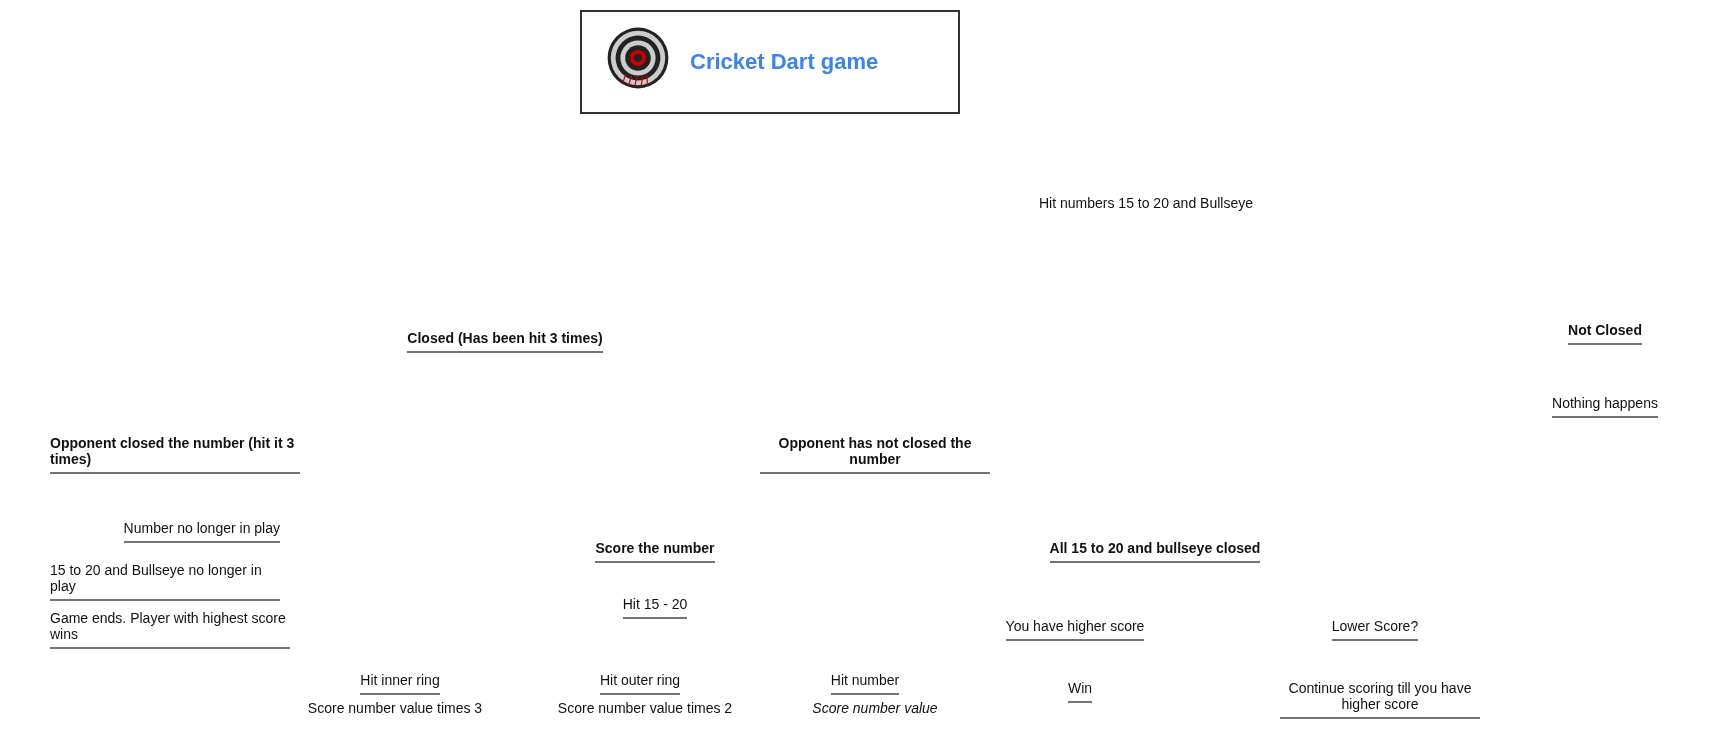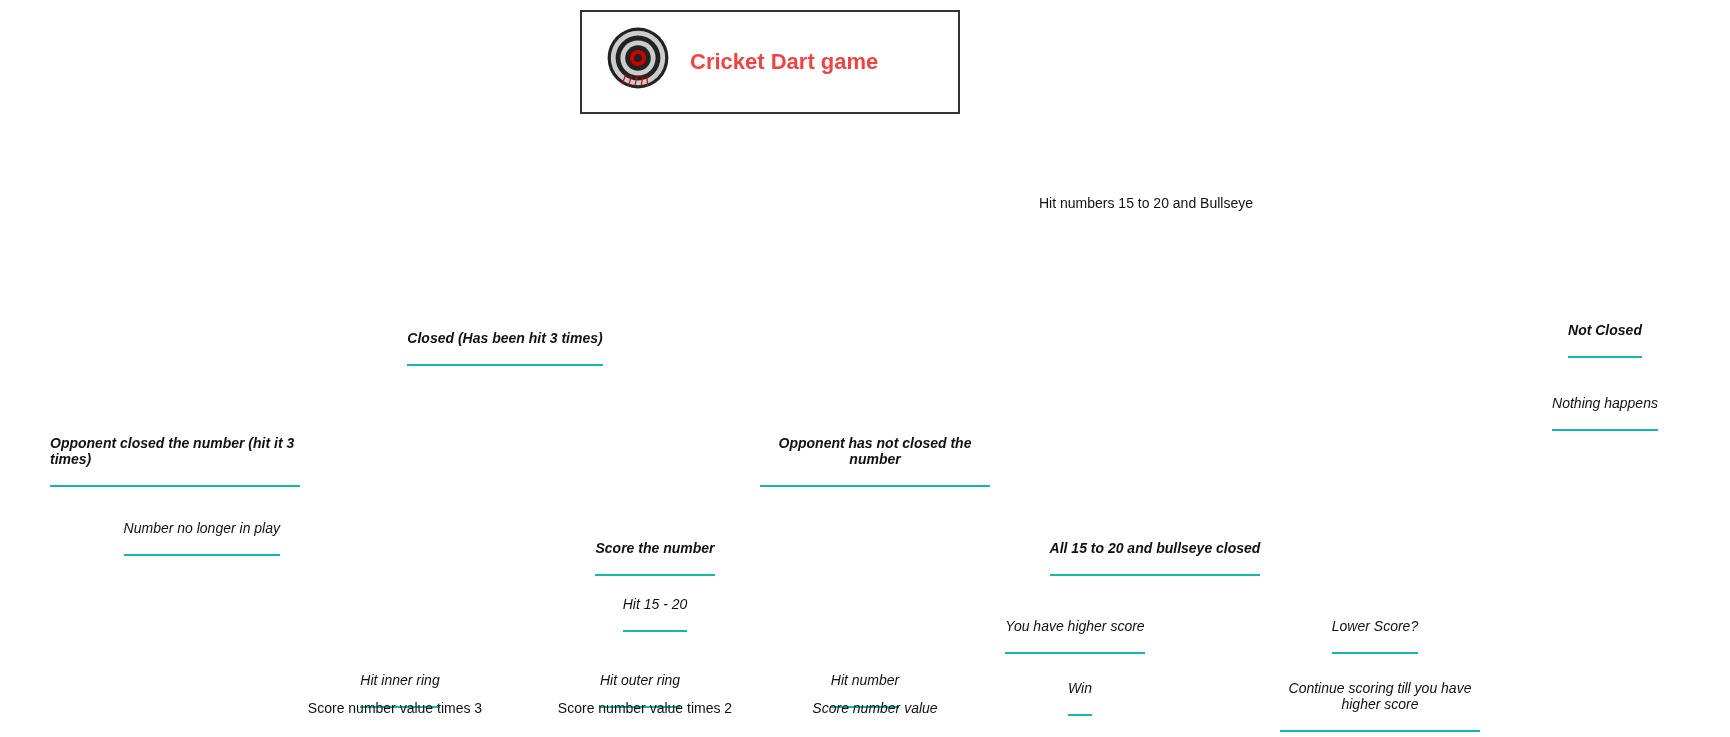--- a/index.html
+++ b/index.html
@@ -51,41 +51,40 @@
 
     .dartboard-icon {
       width: 80px;
       height: 80px;
       flex-shrink: 0;
     }
 
     .root-title {
       font-size: 22px;
       font-weight: bold;
-      color: #ef4444;
+      color: #3b82f6;
     }
 
     
     .text-node {
       position: absolute;
       text-align: center;
     }
 
     .text-node .label {
       display: inline-block;
     }
 
     .bold-label {
       font-weight: bold;
     }
 
     .underline-red {
-      border-bottom: 2px solid #14b8a6;
-      padding-bottom: 18px;
-      font-style: italic;
+      border-bottom: 2px solid #737373;
+      padding-bottom: 5px;
     }
 
     
     line, path {
       stroke: #c00;
       stroke-width: 1.5;
       fill: none;
     }
   </style>
 </head>
@@ -184,21 +183,27 @@
   </div>
 
   <div class="text-node" style="left:760px; top:435px; width:230px;">
     <span class="label bold-label underline-red">Opponent has not closed the number</span>
   </div>
 
   <div class="text-node" style="left:50px; top:520px; width:230px; text-align:right;">
     <span class="label underline-red">Number no longer in play</span>
   </div>
 
-
+  <div class="text-node" style="left:50px; top:562px; width:230px; text-align:left;">
+    <span class="label underline-red">15 to 20 and Bullseye no longer in play</span>
+  </div>
+
+  <div class="text-node" style="left:50px; top:610px; width:240px; text-align:left;">
+    <span class="label underline-red">Game ends. Player with highest score wins</span>
+  </div>
 
   <div class="text-node" style="left:560px; top:540px; width:190px;">
     <span class="label bold-label underline-red">Score the number</span>
   </div>
 
   <div class="text-node" style="left:990px; top:540px; width:330px;">
     <span class="label bold-label underline-red">All 15 to 20 and bullseye closed</span>
   </div>
 
   <div class="text-node" style="left:575px; top:564px; width:160px;margin-top:32px;">

